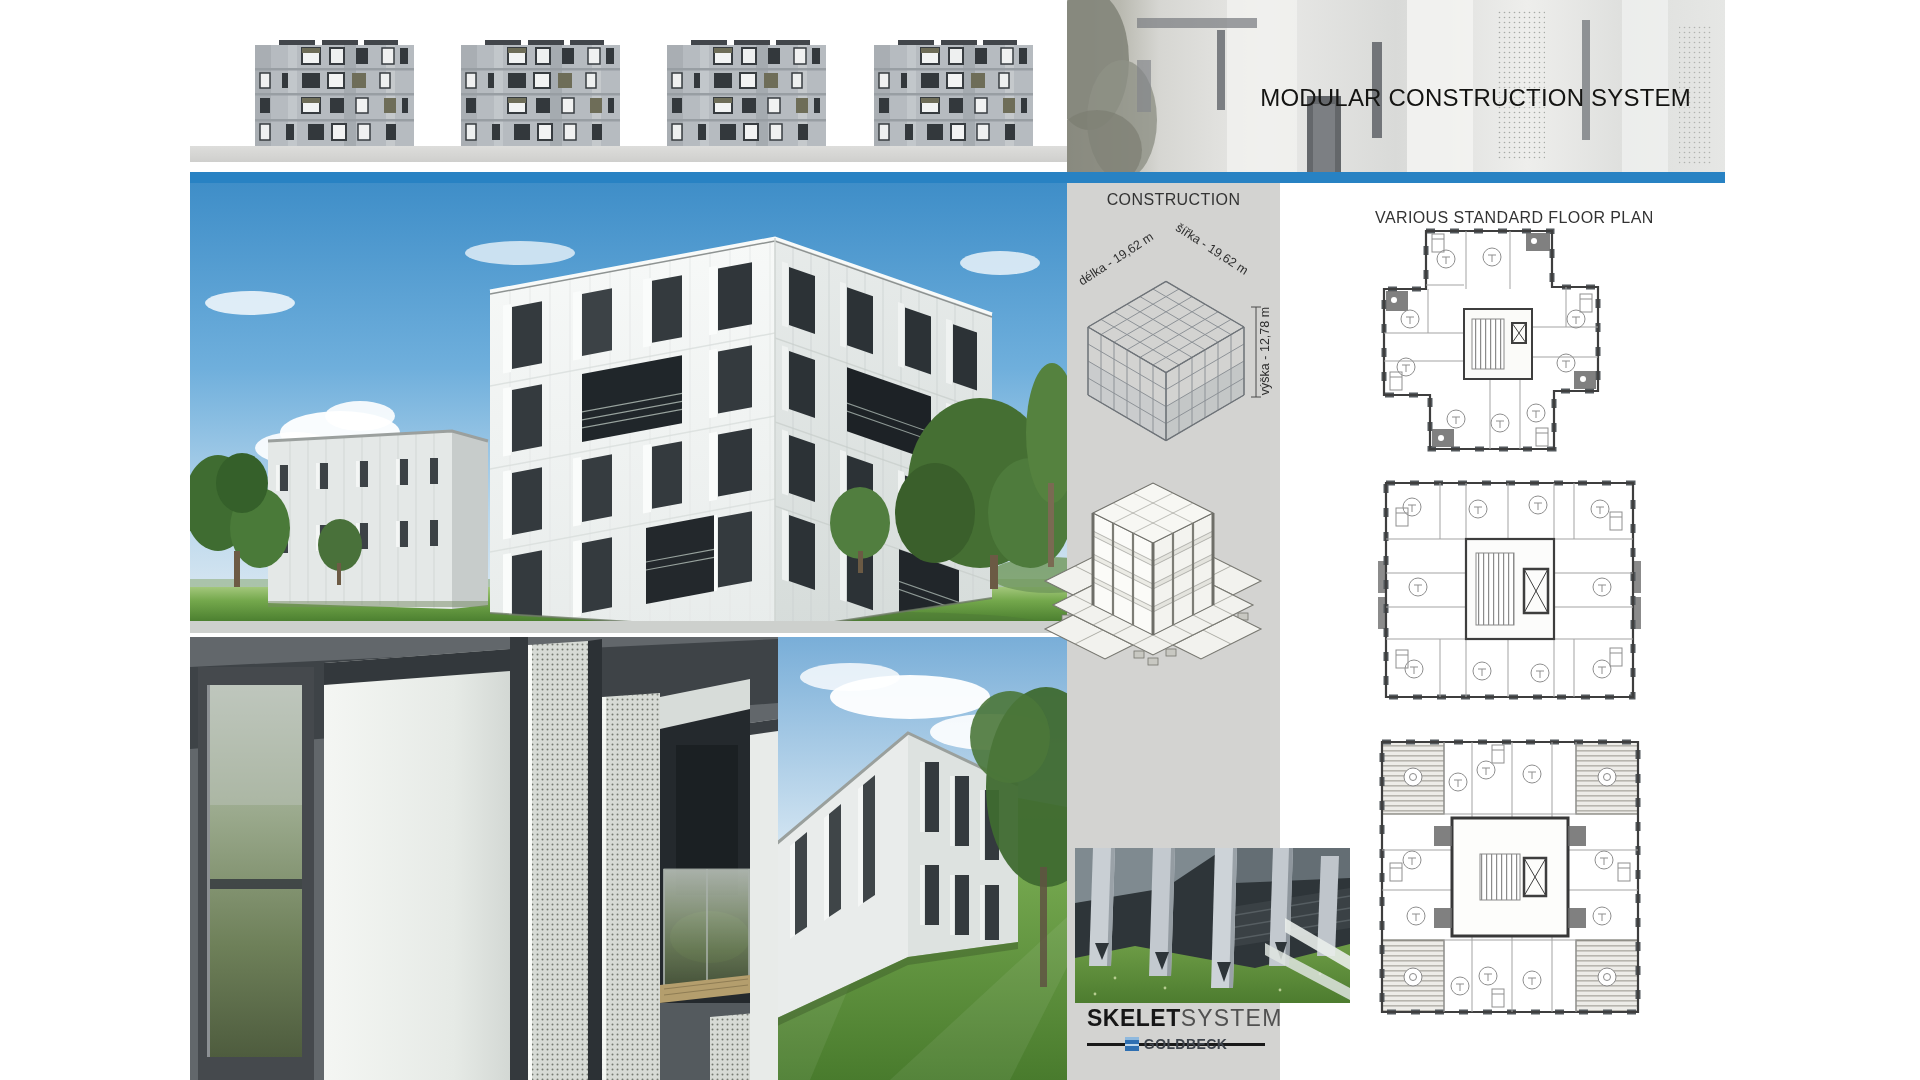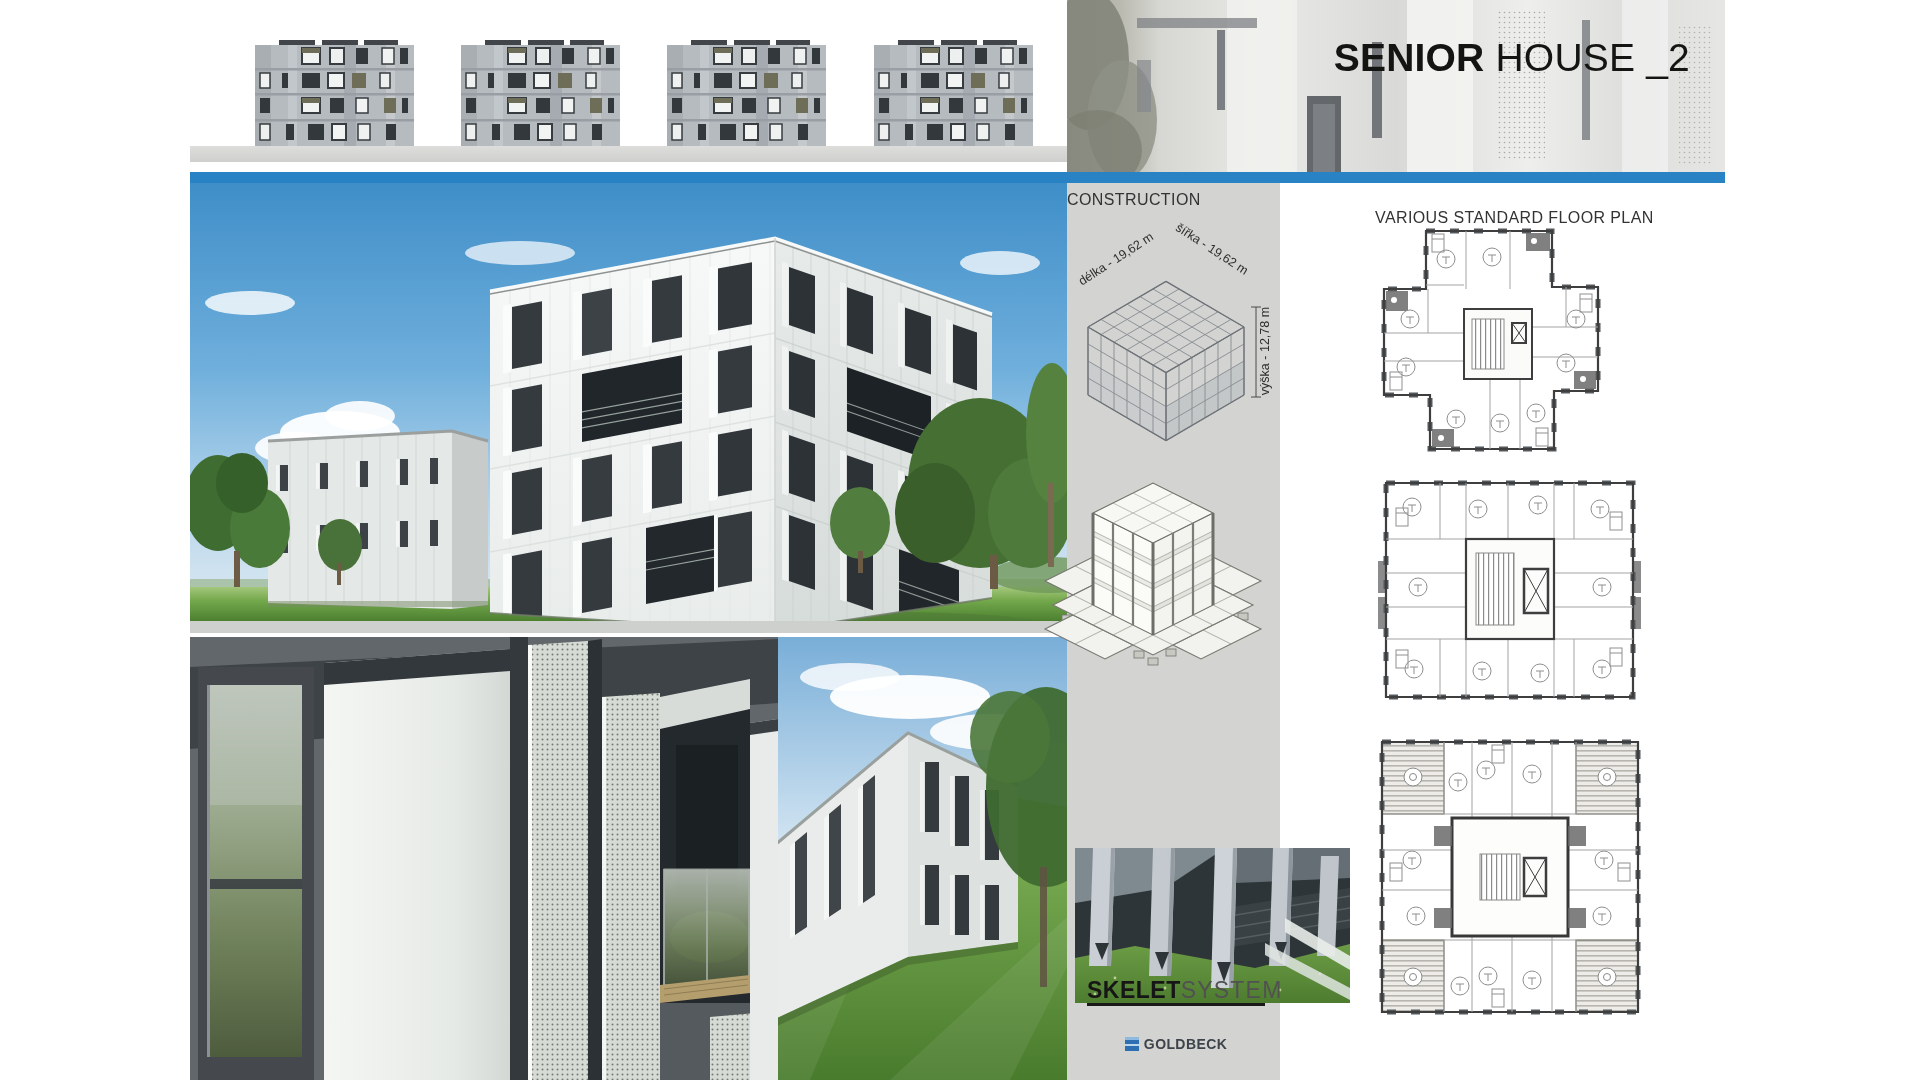--- a/index.html
+++ b/index.html
@@ -18,31 +18,31 @@
   #bluebar{position:absolute;left:190px;top:172px;width:1535px;height:11px;background:#2882c3}
 
   
   .elev{position:absolute;top:40px;width:165px;height:106px}
   #groundstrip{position:absolute;left:190px;top:146px;width:877px;height:16px;
                background:linear-gradient(180deg,#dddddb,#cfcfcd)}
 
   
   #concol{position:absolute;left:1067px;top:183px;width:213px;height:897px;background:#d3d3d1}
   .colhead{position:absolute;font-size:16px;letter-spacing:.4px;color:#333;white-space:nowrap}
-  #conhead{left:1067px;top:191px;width:213px;text-align:left}
+  #conhead{left:1067px;top:191px;width:213px;text-align:center}
   #fphead{left:1375px;top:209px}
 
   .dim{position:absolute;font-size:12.5px;color:#2e2e2e;white-space:nowrap;width:120px;text-align:center}
   #dimL{left:1056px;top:252px;transform:rotate(-33deg)}
   #dimW{left:1152px;top:242px;transform:rotate(33deg)}
   #dimH{left:1205px;top:344px;transform:rotate(-90deg)}
 
   
-  #brand{position:absolute;left:1087px;top:979px;width:178px;border-bottom:3px solid #191919;
-         padding-bottom:1px;white-space:nowrap;line-height:1}
+  #brand{position:absolute;left:1087px;top:1007px;width:178px;border-bottom:3px solid #191919;
+         padding-bottom:13px;white-space:nowrap;line-height:1}
   #brand .b1{font-size:23px;font-weight:800;letter-spacing:.5px;color:#161616}
   #brand .b2{font-size:23px;font-weight:400;letter-spacing:1.2px;color:#515151}
   #gold{position:absolute;left:1087px;top:1036px;width:178px;display:flex;justify-content:center;align-items:center;gap:5px}
   #gold .gtxt{font-size:14px;font-weight:700;color:#3d434b;letter-spacing:.4px}
   .gicon{width:14px;height:14px;
          background:linear-gradient(180deg,#8fb9de 0 3px,#2e6fb2 3px 7px,#bcd6ec 7px 9px,#2e6fb2 9px 14px)}
 </style>
 </head>
 <body>
 
@@ -202,21 +202,21 @@
     <rect x="305" y="42" width="10" height="96" fill="#585b60" opacity=".8"></rect>
     <rect x="515" y="20" width="8" height="120" fill="#6a6d72" opacity=".7"></rect>
     <rect x="70" y="18" width="120" height="10" fill="#7d8084" opacity=".75"></rect>
     <rect x="70" y="60" width="14" height="52" fill="#85888c" opacity=".7"></rect>
     <rect x="240" y="96" width="34" height="76" fill="#4e5156" opacity=".85"></rect>
     <rect x="246" y="104" width="22" height="68" fill="#7e8286" opacity=".9"></rect>
     <rect x="430" y="10" width="48" height="150" fill="url(#perfT)" opacity=".85"></rect>
     <rect x="612" y="24" width="34" height="140" fill="url(#perfT)" opacity=".7"></rect>
   </svg>
 
-  <div id="title"><span class="bold">SENIOR</span><span class="rest"> HOUSE _2</span></div>
+  <div id="subtitle">MODULAR CONSTRUCTION SYSTEM</div>
 
   <div id="bluebar"></div>
 
   <svg class="abs" style="left:190px;top:183px" width="877" height="450" viewBox="0 0 877 450">
     <defs>
       <clipPath id="clipL">
           <polygon points="300,108 585,55 585,448 300,430"></polygon>
         </clipPath>
       <clipPath id="clipR">
           <polygon points="585,55 802,131 802,415 585,448"></polygon>

